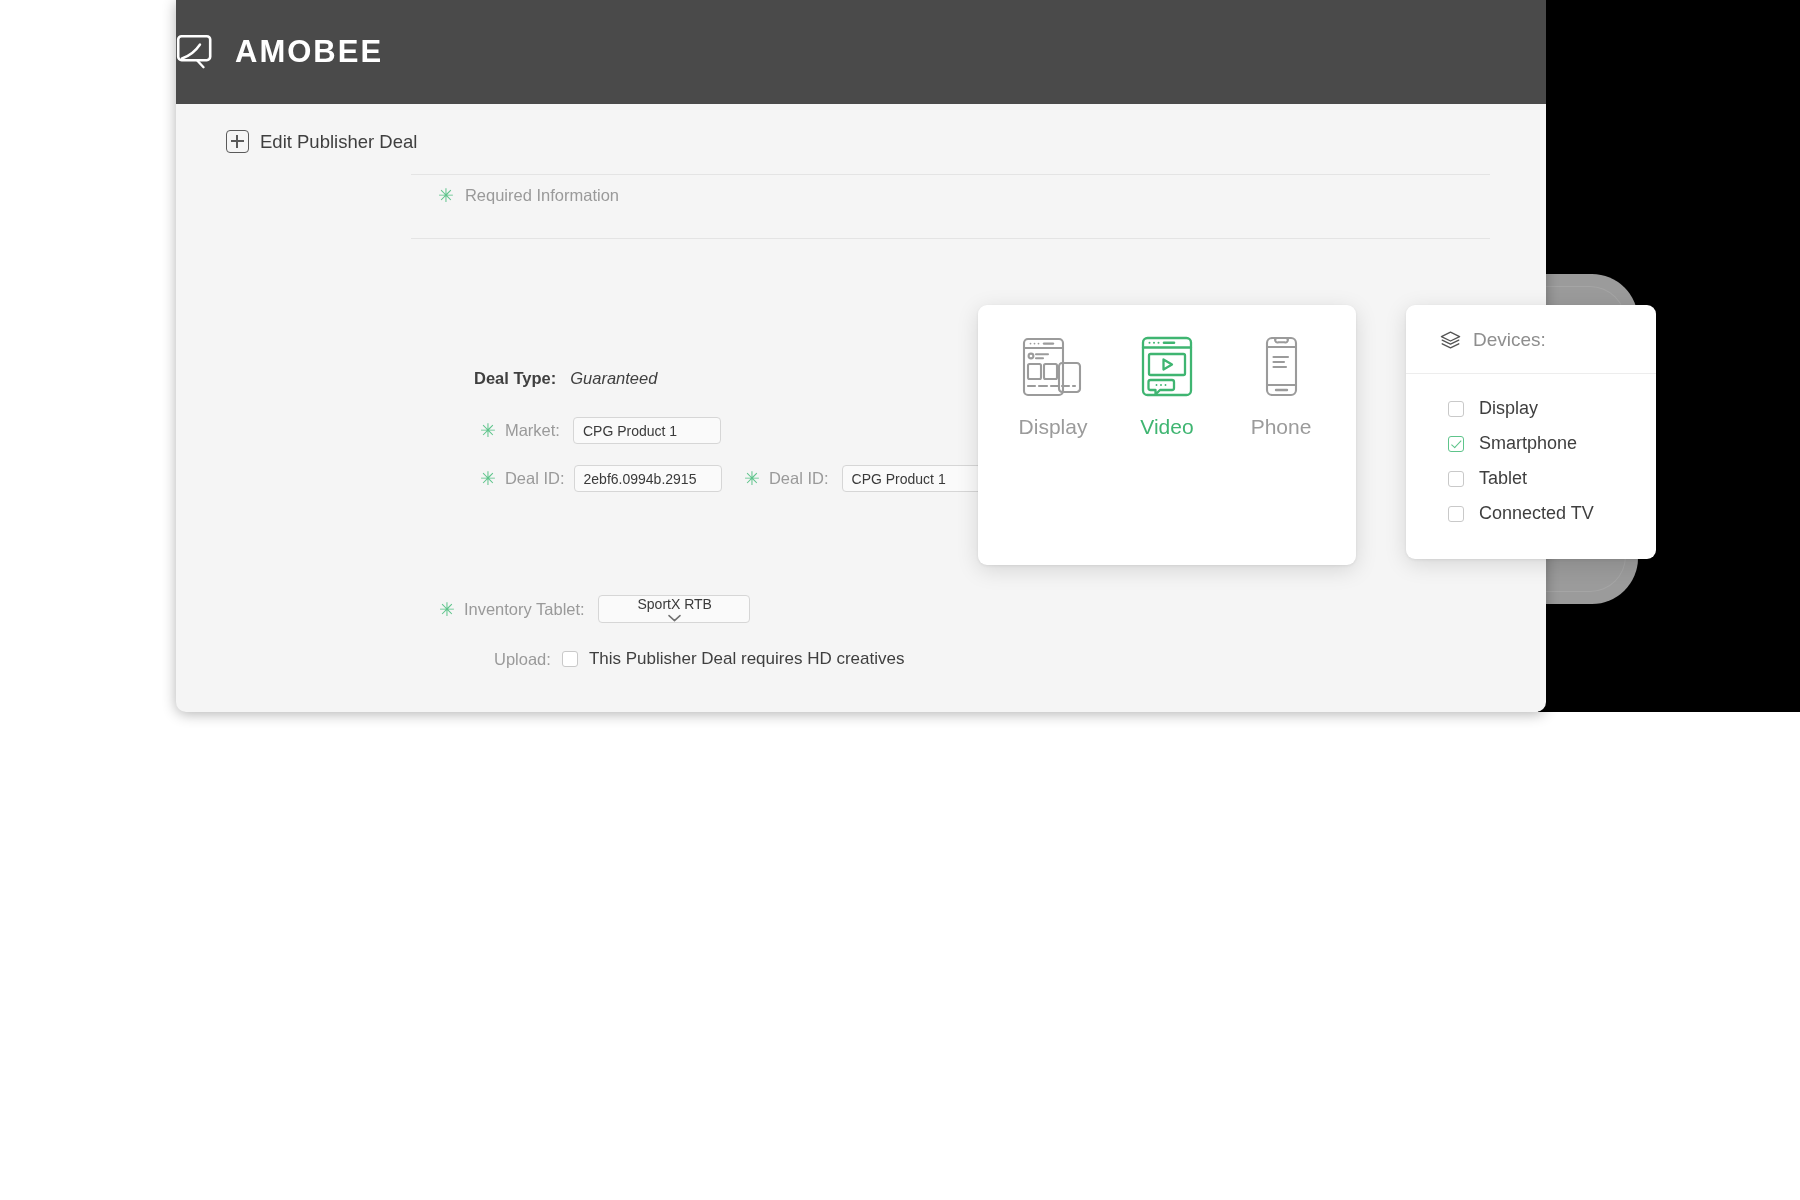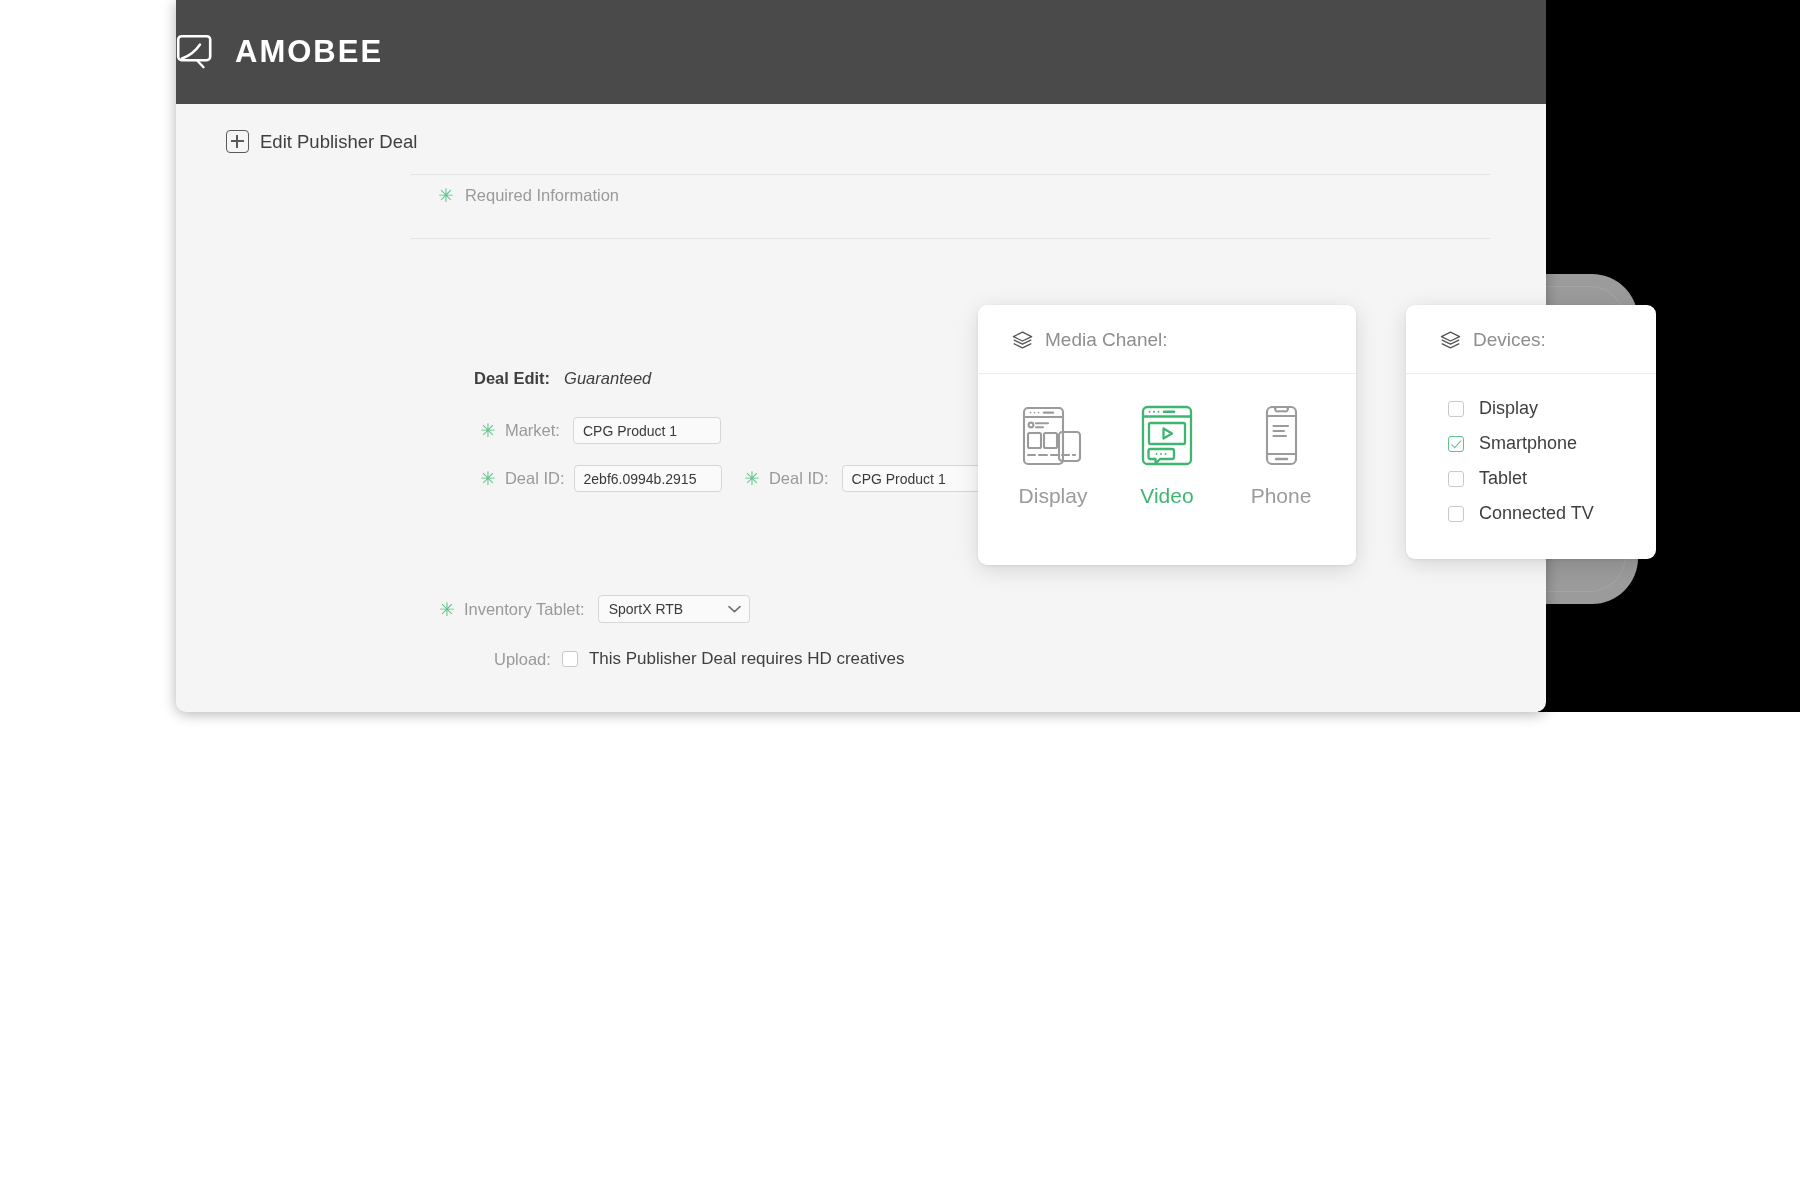--- a/index.html
+++ b/index.html
@@ -171,21 +171,21 @@
     <div class="hr"></div>
 
     <div id="required-row">
       <span class="asterisk">✳</span>
       <span id="required-label">Required Information</span>
     </div>
 
     <div class="hr"></div>
 
     <div class="row-abs" id="row-dealtype">
-      <span class="lbl dark">Deal Edit:</span>
+      <span class="lbl dark">Deal Type:</span>
       <span class="val">Guaranteed</span>
     </div>
 
     <div class="row-abs" id="row-market">
       <span class="asterisk">✳</span>
       <span class="lbl">Market:</span>
       <div class="textbox" style="width:148px;margin-left:4px;">
         <span>CPG Product 1</span>
       </div>
     </div>
@@ -202,46 +202,38 @@
       <span class="asterisk">✳</span>
       <span class="lbl">Deal ID:</span>
       <div class="textbox" style="width:148px;margin-left:4px;">
         <span>CPG Product 1</span>
       </div>
     </div>
 
     <div class="row-abs" id="row-inventory">
       <span class="asterisk">✳</span>
       <span class="lbl">Inventory Tablet:</span>
-      <div class="selectbox" style="margin-left:4px;">
+      <div class="selectbox" style="margin-left:4px;flex-direction:column;">
         <span>SportX RTB</span>
         <svg class="chev" viewBox="0 0 13 8">
           <path d="M1 1.6 L6.5 6.6 L12 1.6" fill="none" stroke="#6f6f6f" stroke-width="1.5" stroke-linecap="round" stroke-linejoin="round"></path>
         </svg>
       </div>
     </div>
 
     <div class="row-abs" id="row-upload">
       <span class="lbl">Upload:</span>
       <div class="cbox"></div>
       <span class="cb-label">This Publisher Deal requires HD creatives</span>
     </div>
 
   </div>
 </div>
 
 <div class="panel" id="media-panel">
-  <div class="panel-head">
-    <svg class="layers-icon" viewBox="0 0 21 19">
-      <path d="M10.5 1.2 L19.6 5.6 L10.5 10 L1.4 5.6 Z" fill="none" stroke="#555" stroke-width="1.3" stroke-linejoin="round"></path>
-      <path d="M2.2 9.1 L10.5 13.1 L18.8 9.1" fill="none" stroke="#555" stroke-width="1.3" stroke-linecap="round" stroke-linejoin="round"></path>
-      <path d="M2.2 12.8 L10.5 16.8 L18.8 12.8" fill="none" stroke="#555" stroke-width="1.3" stroke-linecap="round" stroke-linejoin="round"></path>
-    </svg>
-    <span class="panel-title">Media Chanel:</span>
-  </div>
   <div id="media-body">
 
     <div class="media-item">
       <svg class="media-icon" viewBox="0 0 62 66">
         <g fill="none" stroke="#9b9b9b" stroke-width="2.1" stroke-linecap="round" stroke-linejoin="round">
           <rect x="2" y="4" width="39" height="56" rx="4"></rect>
           <path d="M2 13 H41"></path>
           <circle cx="8.5" cy="8.6" r="0.9" fill="#9b9b9b" stroke="none"></circle>
           <circle cx="12.5" cy="8.6" r="0.9" fill="#9b9b9b" stroke="none"></circle>
           <circle cx="16.5" cy="8.6" r="0.9" fill="#9b9b9b" stroke="none"></circle>

